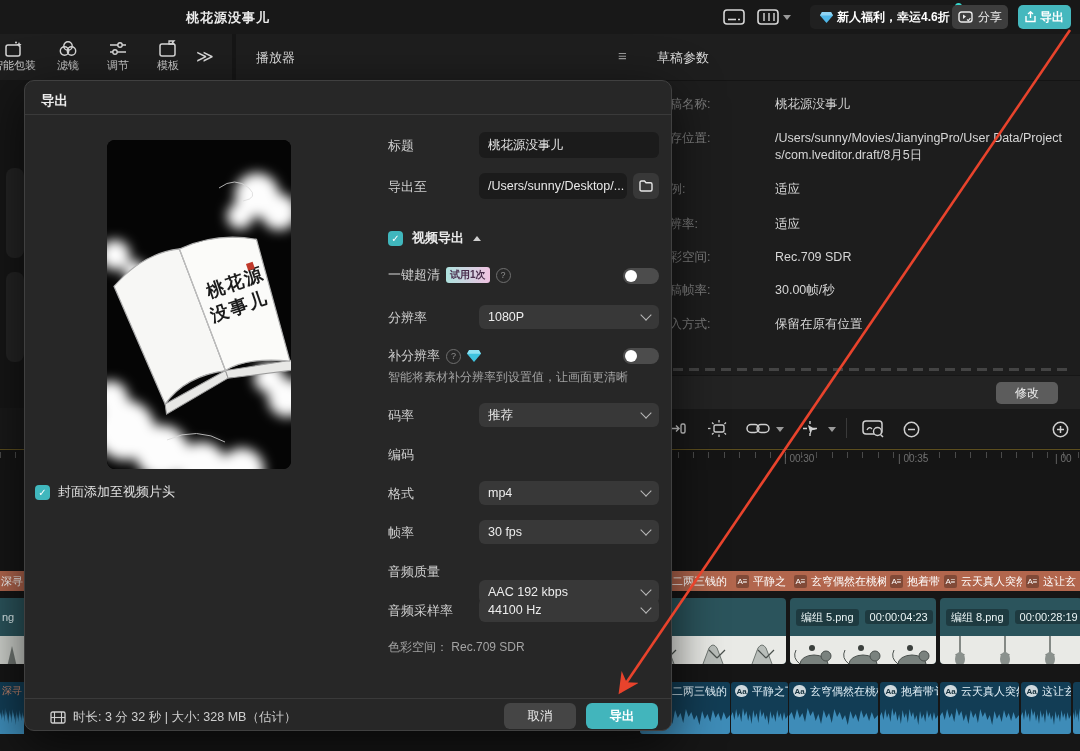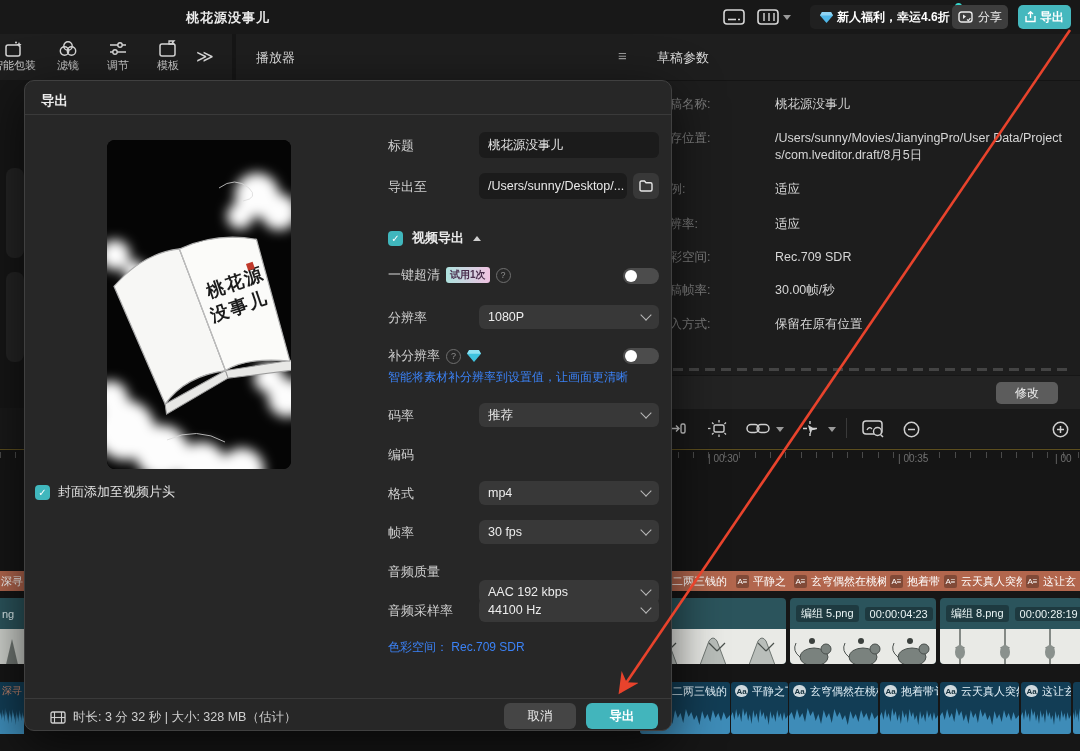--- a/index.html
+++ b/index.html
@@ -50,21 +50,21 @@
   .tl-body{left:0;top:470px;width:1080px;height:281px;background:#161616;}
   .tl-icon{display:flex;align-items:center;justify-content:center;}
   .tl-divider{width:1px;height:20px;background:#3a3a3a;}
   
   .text-clip{top:571px;height:20px;background:#b2664d;border-radius:3px;display:flex;align-items:center;
              padding:0 4px;gap:4px;overflow:hidden;white-space:nowrap;}
   .text-clip .badge{min-width:13px;height:13px;border-radius:2px;background:rgba(0,0,0,.28);color:#fff;
              font-size:8px;display:flex;align-items:center;justify-content:center;}
   .text-clip .t{font-size:11px;color:#fff;}
   .video-clip{top:598px;height:66px;border-radius:4px;overflow:hidden;background:#2b545c;}
-  .video-head{height:31px;display:flex;align-items:center;gap:6px;padding:0 6px;}
+  .video-head{height:38px;display:flex;align-items:center;gap:6px;padding:0 6px;}
   .vc-badge{background:rgba(0,0,0,.3);border-radius:3px;padding:1px 5px;font-size:11px;color:#eaf4f4;white-space:nowrap;}
   .video-thumb{height:44px;background:#e9eae6;}
   .audio-clip{top:682px;height:52px;background:#123d55;border-radius:3px;overflow:hidden;}
   .audio-head{height:18px;display:flex;align-items:center;gap:4px;padding:0 4px;white-space:nowrap;}
   .audio-head .badge{min-width:13px;height:12px;border-radius:6px;background:#cfd9de;color:#16323f;
              font-size:8px;font-weight:bold;display:flex;align-items:center;justify-content:center;}
   .audio-head .t{font-size:11px;color:#e4f1f8;}
   .wave{position:absolute;left:0;bottom:0;width:100%;height:34px;display:block;}
   
   .dialog{left:24px;top:80px;width:648px;height:651px;background:#272727;border:1px solid #404040;
@@ -82,21 +82,21 @@
   .toggle{left:598px;width:36px;height:16px;background:#4c4c4c;border-radius:9px;}
   .toggle .knob{position:absolute;left:2px;top:2px;width:12px;height:12px;border-radius:50%;background:#fff;}
   .cb{width:15px;height:15px;border-radius:4px;background:#40b7bd;display:flex;align-items:center;
       justify-content:center;color:#fff;font-size:10px;font-weight:bold;}
   .help{width:13px;height:13px;border:1px solid #6f6f6f;border-radius:50%;color:#8f8f8f;font-size:9px;
         display:inline-flex;align-items:center;justify-content:center;}
   .tri-up{width:0;height:0;border-left:4px solid transparent;border-right:4px solid transparent;
           border-bottom:5px solid #cfcfcf;}
   .hd-badge{background:linear-gradient(90deg,#aee2de,#f0c3e2);border-radius:3px;padding:1px 4px;
             font-size:10px;font-weight:bold;color:#4a2f4e;}
-  .hint{left:363px;font-size:12px;color:#3b82f6;white-space:nowrap;}
+  .hint{left:363px;font-size:12px;color:#a3a3a3;white-space:nowrap;}
   .dlg-footer{left:0;top:617px;width:646px;height:33px;border-top:1px solid #3a3a3a;}
   .dur-info{left:16px;top:10px;font-size:12.5px;color:#cfcfcf;display:flex;align-items:center;gap:7px;padding-left:9px;}
   .btn-cancel{left:479px;top:4px;width:72px;height:26px;background:#454545;border-radius:6px;display:flex;
               align-items:center;justify-content:center;font-size:12.5px;color:#f0f0f0;position:absolute;}
   .btn-export{left:561px;top:4px;width:72px;height:26px;background:#42b5bc;border-radius:6px;display:flex;
               align-items:center;justify-content:center;font-size:12.5px;font-weight:bold;color:#fff;position:absolute;}
   .preview{left:82px;top:59px;width:184px;height:329px;border-radius:8px;overflow:hidden;background:#000;}
   .arrow-overlay{left:0;top:0;width:1080px;height:751px;z-index:30;pointer-events:none;}
 </style>
 </head>
@@ -269,21 +269,21 @@
     <svg width="17" height="17" viewBox="0 0 17 17">
         <circle cx="8.5" cy="8.5" r="7.2" fill="none" stroke="#cfcfcf" stroke-width="1.5"></circle>
         <line x1="5" y1="8.5" x2="12" y2="8.5" stroke="#cfcfcf" stroke-width="1.5"></line>
         <line x1="8.5" y1="5" x2="8.5" y2="12" stroke="#cfcfcf" stroke-width="1.5"></line>
       </svg>
   </div>
 </div>
 <div class="abs tl-yellow"></div>
 <div class="abs tl-ruler">
   <div class="abs tl-ticks"></div>
-  <div class="abs tick-label" style="left:708px;">| 00:30</div>
+  <div class="abs tick-label" style="left:784px;">| 00:30</div>
   <div class="abs tick-label" style="left:898px;">| 00:35</div>
   <div class="abs tick-label" style="left:1055px;">| 00</div>
 </div>
 <div class="abs tl-body"></div>
 
 <div class="abs text-clip" style="left:640px;width:90px;">
   <span class="badge">A≡</span>
   <span class="t">月二两三钱的</span>
 </div>
 <div class="abs text-clip" style="left:732px;width:56px;">

